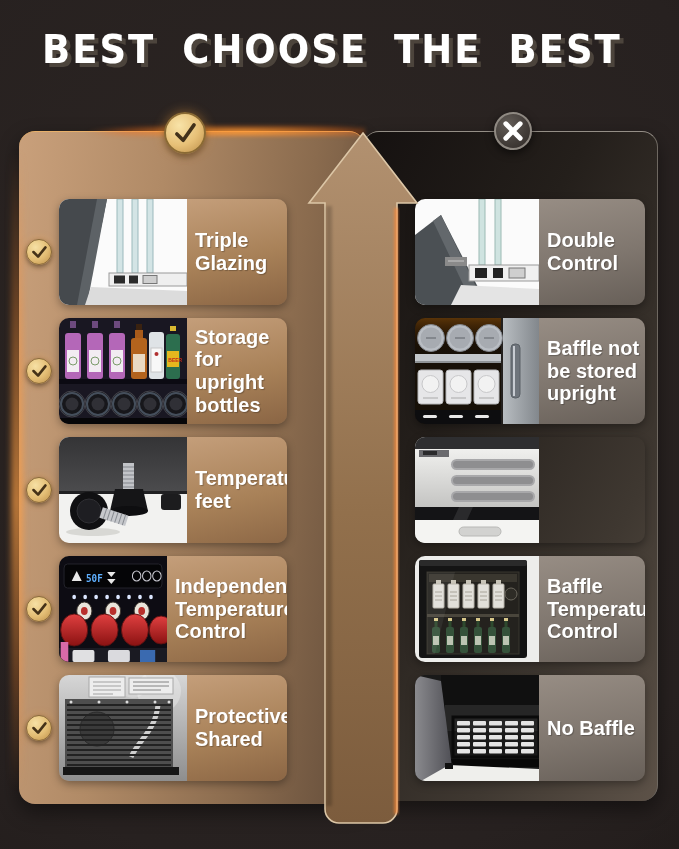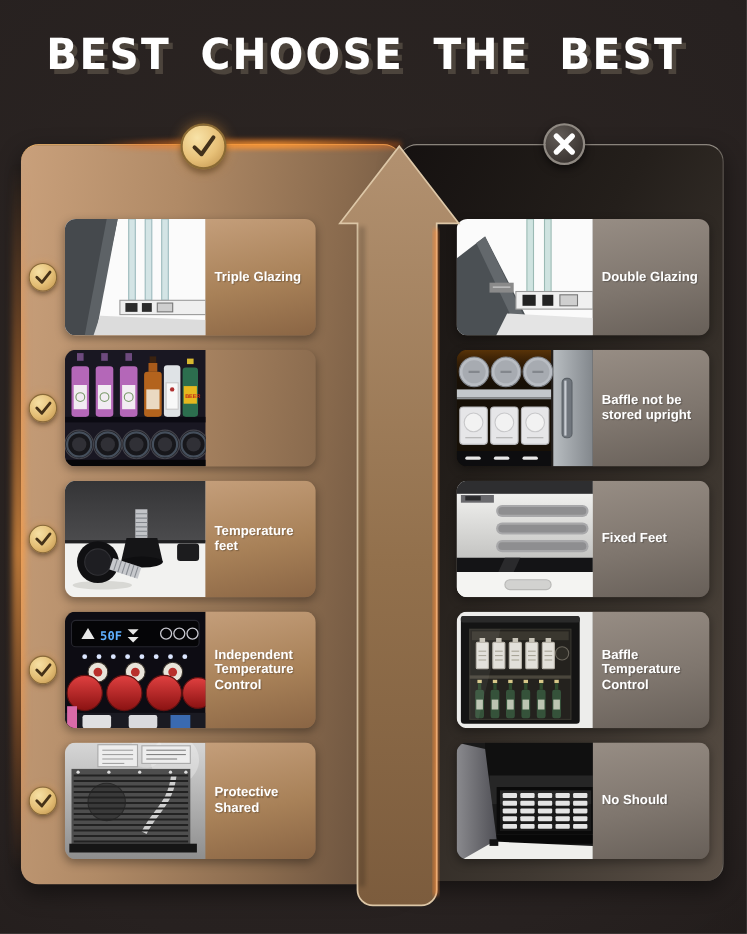--- a/index.html
+++ b/index.html
@@ -57,21 +57,21 @@
     box-shadow:0 3px 8px rgba(0,0,0,.6);
   }
   
   .card{height:106px;border-radius:10px;display:flex;overflow:hidden;
         box-shadow:0 3px 9px rgba(0,0,0,.35);}
   .card-good{left:59px;width:228px}
   .card-bad{left:415px;width:230px}
   .photo{flex:none;height:106px}
   .photo svg{display:block;width:100%;height:100%}
   .cap{flex:1;display:flex;align-items:center;color:#fff;
-       font-weight:bold;font-size:12px;line-height:1.13;
+       font-weight:bold;font-size:20px;line-height:1.13;
        padding:4px 3px 4px 8px;text-shadow:1px 1px 1px rgba(0,0,0,.25)}
   .cap-good{background:linear-gradient(168deg,#c49e7a 0%,#a88158 55%,#8a6544 100%)}
   .cap-bad{background:linear-gradient(168deg,#978d84 0%,#7f766e 55%,#675f58 100%)}
   
   .badge{left:26px;width:26px;height:26px;border-radius:50%;
     background:radial-gradient(circle at 35% 30%, #f6e0a4, #e3bd74 55%, #bd8f4a 100%);
     border:1px solid #8a6a38;box-sizing:border-box;
     box-shadow:0 2px 5px rgba(0,0,0,.45), 0 0 8px rgba(255,170,70,.35);}
   .t1{top:199px}.t2{top:318px}.t3{top:437px}.t4{top:556px}.t5{top:675px}
   .b1{top:239px}.b2{top:358px}.b3{top:477px}.b4{top:596px}.b5{top:715px}
@@ -233,20 +233,23 @@
         <circle cx="91" cy="86" r="13" fill="#17171b" stroke="#44444c"></circle>
           <circle cx="91" cy="86" r="11" fill="none" stroke="#6c7e92" stroke-width="2" opacity=".55"></circle>
           <circle cx="91" cy="86" r="6.5" fill="#303036"></circle>
         <circle cx="117" cy="86" r="13" fill="#17171b" stroke="#44444c"></circle>
           <circle cx="117" cy="86" r="11" fill="none" stroke="#6c7e92" stroke-width="2" opacity=".55"></circle>
           <circle cx="117" cy="86" r="6.5" fill="#303036"></circle>
       </g>
       <rect x="0" y="100" width="128" height="6" fill="#060608"></rect>
     </svg>
   </div>
+  <div class="cap cap-good">
+      <span>Storage for upright bottles</span>
+    </div>
 </div>
 
 <div class="abs card card-good t3">
   <div class="photo" style="width:128px">
     <svg viewBox="0 0 128 106" preserveAspectRatio="none">
       <rect width="128" height="106" fill="#f2f2f0"></rect>
       <rect width="128" height="56" fill="url(#gFridge)"></rect>
       <rect y="54" width="128" height="3" fill="#202022"></rect>
       <rect x="102" y="57" width="20" height="16" rx="3" fill="#1c1c1e"></rect>
       <rect x="64" y="26" width="11" height="26" fill="#c2c4c8"></rect>
@@ -261,21 +264,21 @@
         <path d="M46 70 v11 M50 70 v11 M54 70 v11 M58 70 v11 M62 70 v11 M66 70 v11" stroke="#888c92" stroke-width="1"></path>
       </g>
     </svg>
   </div>
   <div class="cap cap-good">
       <span>Temperature feet</span>
     </div>
 </div>
 
 <div class="abs card card-good t4">
-  <div class="photo" style="width:128px">
+  <div class="photo" style="width:108px">
     <svg viewBox="0 0 128 106" preserveAspectRatio="none">
       <rect width="128" height="106" fill="#0d0c13"></rect>
       <rect x="6" y="8" width="116" height="24" rx="4" fill="#050507" stroke="#26262e"></rect>
       <polygon points="15,25 21,15 27,25" fill="#e8e8e8"></polygon>
       <text x="32" y="26" font-family="DejaVu Sans Mono,monospace" font-size="11" font-weight="bold" fill="#5fb0ff">50F</text>
       <polygon points="57,16 67,16 62,21" fill="#e8e8e8"></polygon>
       <polygon points="57,23 67,23 62,28" fill="#e8e8e8"></polygon>
       <g fill="none" stroke="#c8c8d0" stroke-width="1.2">
         <circle cx="92" cy="20" r="5"></circle>
           <circle cx="104" cy="20" r="5"></circle>
@@ -357,21 +360,21 @@
       <rect x="30" y="58" width="22" height="9" fill="#8a8a8a"></rect>
       <path d="M33 62 h16" stroke="#c8c8c8" stroke-width="1.2"></path>
       <rect x="54" y="66" width="70" height="16" fill="#f0f0f0" stroke="#999"></rect>
       <rect x="60" y="69" width="12" height="10" fill="#222"></rect>
       <rect x="78" y="69" width="10" height="10" fill="#222"></rect>
       <rect x="94" y="69" width="16" height="10" fill="#cfcfcf" stroke="#777"></rect>
       <polygon points="36,106 46,86 124,90 124,106" fill="#e4e4e4"></polygon>
     </svg>
   </div>
   <div class="cap cap-bad">
-      <span>Double Glazing</span>
+      <span>Double Control</span>
     </div>
 </div>
 
 <div class="abs card card-bad t2">
   <div class="photo" style="width:124px">
     <svg viewBox="0 0 124 106" preserveAspectRatio="none">
       <rect width="124" height="106" fill="#23201e"></rect>
       <rect width="86" height="106" fill="#171007"></rect>
       <rect width="86" height="36" fill="url(#gWarm)"></rect>
       <g>
@@ -429,23 +432,20 @@
           <rect x="38" y="40" width="80" height="7" rx="3.5" fill="#8e8e90"></rect>
         <rect x="36" y="54" width="84" height="11" rx="5.5" fill="#a8a8aa"></rect>
           <rect x="38" y="56" width="80" height="7" rx="3.5" fill="#8e8e90"></rect>
       </g>
       <rect y="70" width="124" height="13" fill="#141416"></rect>
       <polygon points="44,70 58,70 52,83 38,83" fill="#2a2a2c"></polygon>
       <rect y="83" width="124" height="23" fill="#f4f4f2"></rect>
       <rect x="44" y="90" width="42" height="9" rx="4.5" fill="#d2d2d0" stroke="#b8b8b6"></rect>
     </svg>
   </div>
-  <div class="cap cap-bad">
-      <span>Fixed Feet</span>
-    </div>
 </div>
 
 <div class="abs card card-bad t4">
   <div class="photo" style="width:124px">
     <svg viewBox="0 0 124 106" preserveAspectRatio="none">
       <rect width="124" height="106" fill="#ededeb"></rect>
       <rect x="4" y="4" width="108" height="98" rx="3" fill="#141414"></rect>
       <rect x="4" y="4" width="108" height="6" rx="2" fill="#2a2a2a"></rect>
       <rect x="12" y="16" width="92" height="82" fill="#24221e" stroke="#38362f"></rect>
       <rect x="14" y="18" width="88" height="8" fill="#3a372f"></rect>
@@ -536,15 +536,15 @@
           <rect x="106" y="74" width="13" height="4.5" rx="1"></rect>
       </g>
       <rect x="38" y="42" width="86" height="40" fill="none" stroke="#0a0a0a" stroke-width="3"></rect>
       <rect x="36" y="84" width="88" height="8" fill="#080808"></rect>
       <polygon points="0,0 26,6 38,100 6,106 0,106" fill="url(#gSide)"></polygon>
       <polygon points="6,106 34,90 124,94 124,106" fill="#efefec"></polygon>
       <rect x="30" y="88" width="8" height="6" fill="#111"></rect>
     </svg>
   </div>
   <div class="cap cap-bad">
-      <span>No Should</span>
+      <span>No Baffle</span>
     </div>
 </div>
 
 </body></html>

